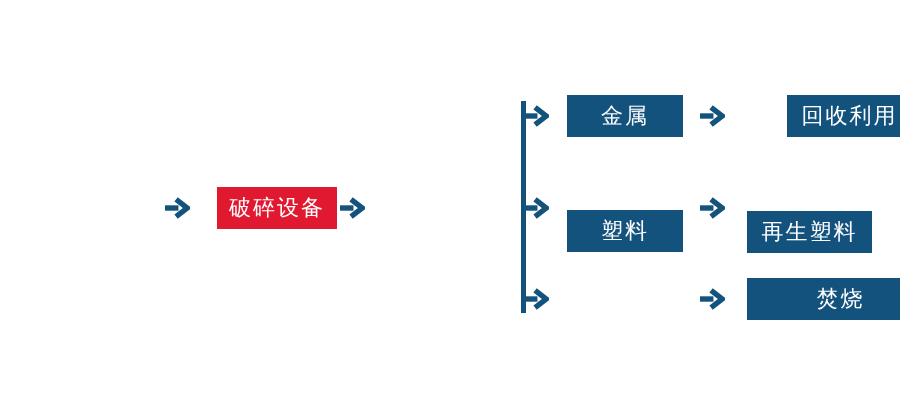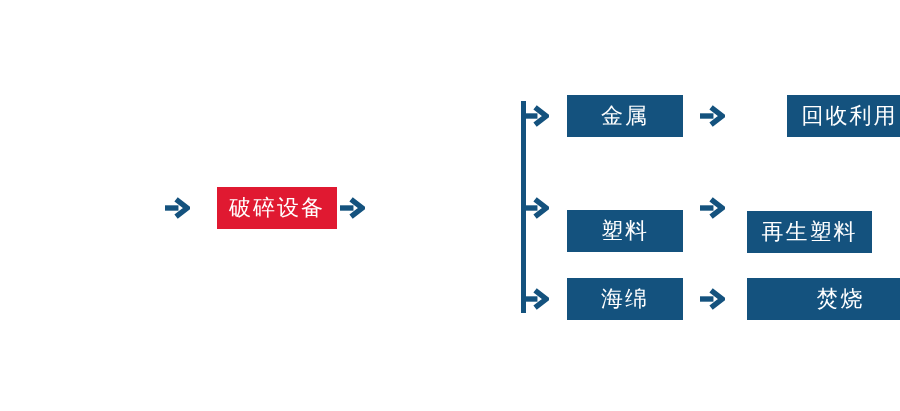--- a/index.html
+++ b/index.html
@@ -82,21 +82,20 @@
     <rect x="0" y="9.2" width="14" height="5.6"></rect>
     <path d="M11.5 3 L23 12 L11.5 21" stroke-width="5.6"></path>
   </svg>
   <svg class="arrow a-br3" width="25" height="24" viewBox="0 0 26 24">
     <rect x="0" y="9.2" width="14" height="5.6"></rect>
     <path d="M11.5 3 L23 12 L11.5 21" stroke-width="5.6"></path>
   </svg>
 
   <div class="node blue n-metal">金属</div>
   <div class="node blue n-plastic">塑料</div>
-  <div class="node blue n-sponge">海绵</div>
 
   <svg class="arrow a-col1" width="25" height="24" viewBox="0 0 26 24">
     <rect x="0" y="9.2" width="14" height="5.6"></rect>
     <path d="M11.5 3 L23 12 L11.5 21" stroke-width="5.6"></path>
   </svg>
   <svg class="arrow a-col2" width="25" height="24" viewBox="0 0 26 24">
     <rect x="0" y="9.2" width="14" height="5.6"></rect>
     <path d="M11.5 3 L23 12 L11.5 21" stroke-width="5.6"></path>
   </svg>
   <svg class="arrow a-col3" width="25" height="24" viewBox="0 0 26 24">

